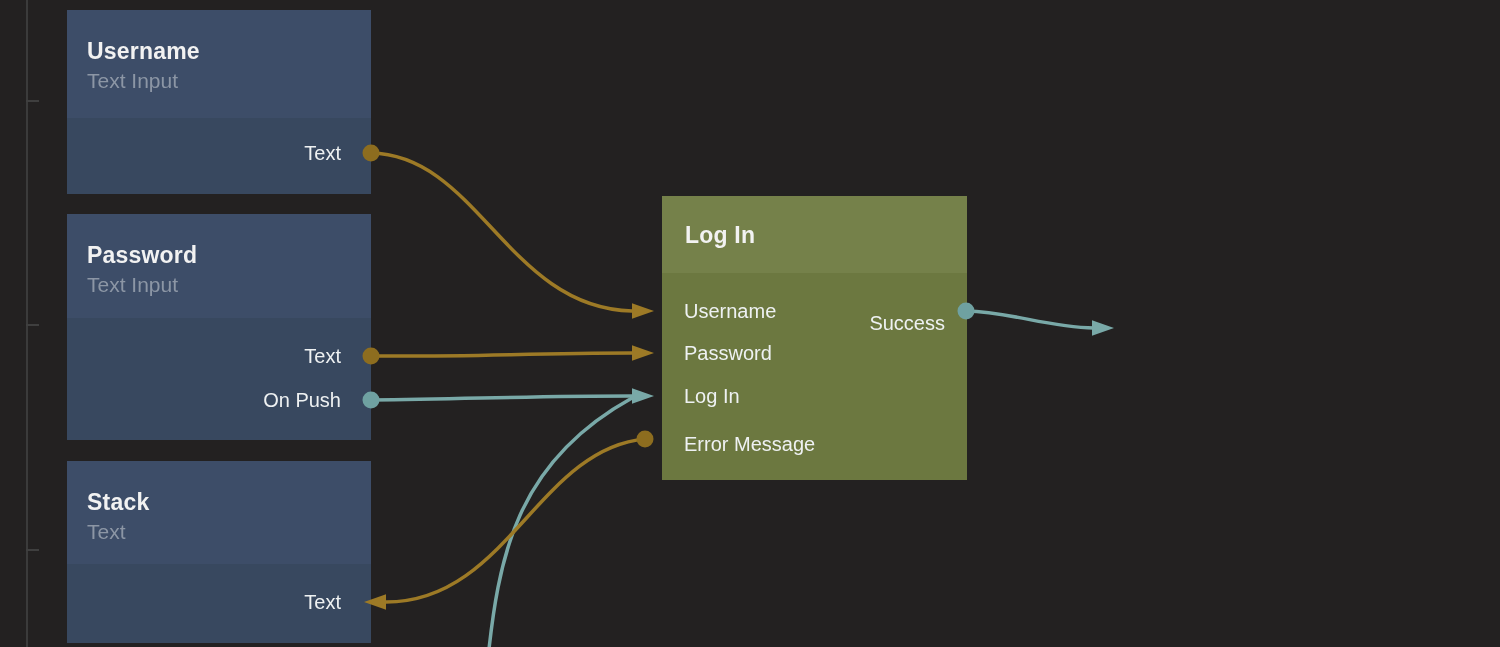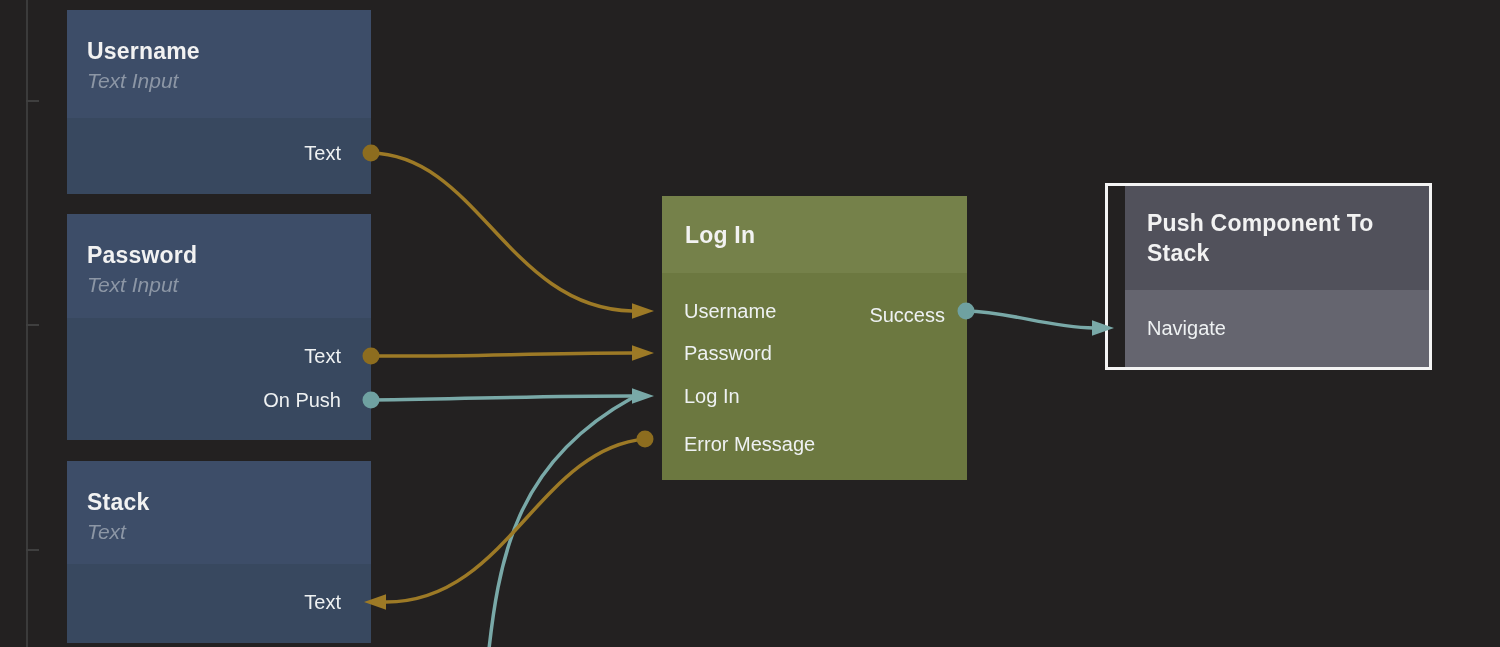--- a/index.html
+++ b/index.html
@@ -36,21 +36,20 @@
     padding: 26px 20px 0 20px;
   }
   .node-body { position: relative; box-sizing: border-box; width: 100%; }
   .node-title {
     font-size: 23px; line-height: 30px; font-weight: 600;
     color: #f2f2f2; letter-spacing: 0.2px;
   }
   .node-subtitle {
     font-size: 21px; line-height: 30px; font-weight: 400;
     color: #8c96a5;
-    font-style: italic;
   }
   .node.blue   .node-header { background: #3d4d68; }
   .node.blue   .node-body   { background: #38485f; }
   .node.green  .node-header { background: #75814a; }
   .node.green  .node-body   { background: #6c7840; }
   .node.selected { border: 3px solid #f4f4f4; }
   .node.gray   .node-header { background: #51515b; }
   .node.gray   .node-body   { background: #65656f; }
 
   .port {
@@ -116,32 +115,24 @@
 
   <div class="node green" style="left:645px; top:196px; width:322px; height:368px">
     <div class="node-header" style="height:77px">
       <div class="node-title">Log In</div>
     </div>
     <div class="node-body" style="height:207px">
       <div class="port left" style="top:25px">Username</div>
       <div class="port left" style="top:67px">Password</div>
       <div class="port left" style="top:110px">Log In</div>
       <div class="port left" style="top:158px">Error Message</div>
-      <div class="port right" style="top:29px; right:22px">Success</div>
+      <div class="port right" style="top:37px; right:22px">Success</div>
     </div>
   </div>
 
-  <div class="node gray selected" style="left:1105px; top:183px; width:327px; height:187px">
-    <div class="node-header" style="height:104px">
-      <div class="node-title">Push Component To Stack</div>
-    </div>
-    <div class="node-body" style="height:77px">
-      <div class="port left" style="top:25px">Navigate</div>
-    </div>
-  </div>
 
   <svg id="wires" width="1500" height="647" viewBox="0 0 1500 647">
     <g fill="none" stroke-width="3.5" stroke-linecap="round">
       <path d="M 371 153 C 478 155 508 308 632 311" stroke="#9d7a26"></path>
       <path d="M 371 356 C 470 357 530 353 632 353" stroke="#9d7a26"></path>
       <path d="M 371 400 C 470 399 530 396 632 396" stroke="#79a9a8"></path>
       <path d="M 487 668 C 498 556 516 462 632 398" stroke="#79a9a8"></path>
       <path d="M 645 439 C 538 449 507 602 386 602" stroke="#9d7a26"></path>
       <path d="M 966 311 C 1012 312 1046 327 1094 328" stroke="#79a9a8"></path>
     </g>

